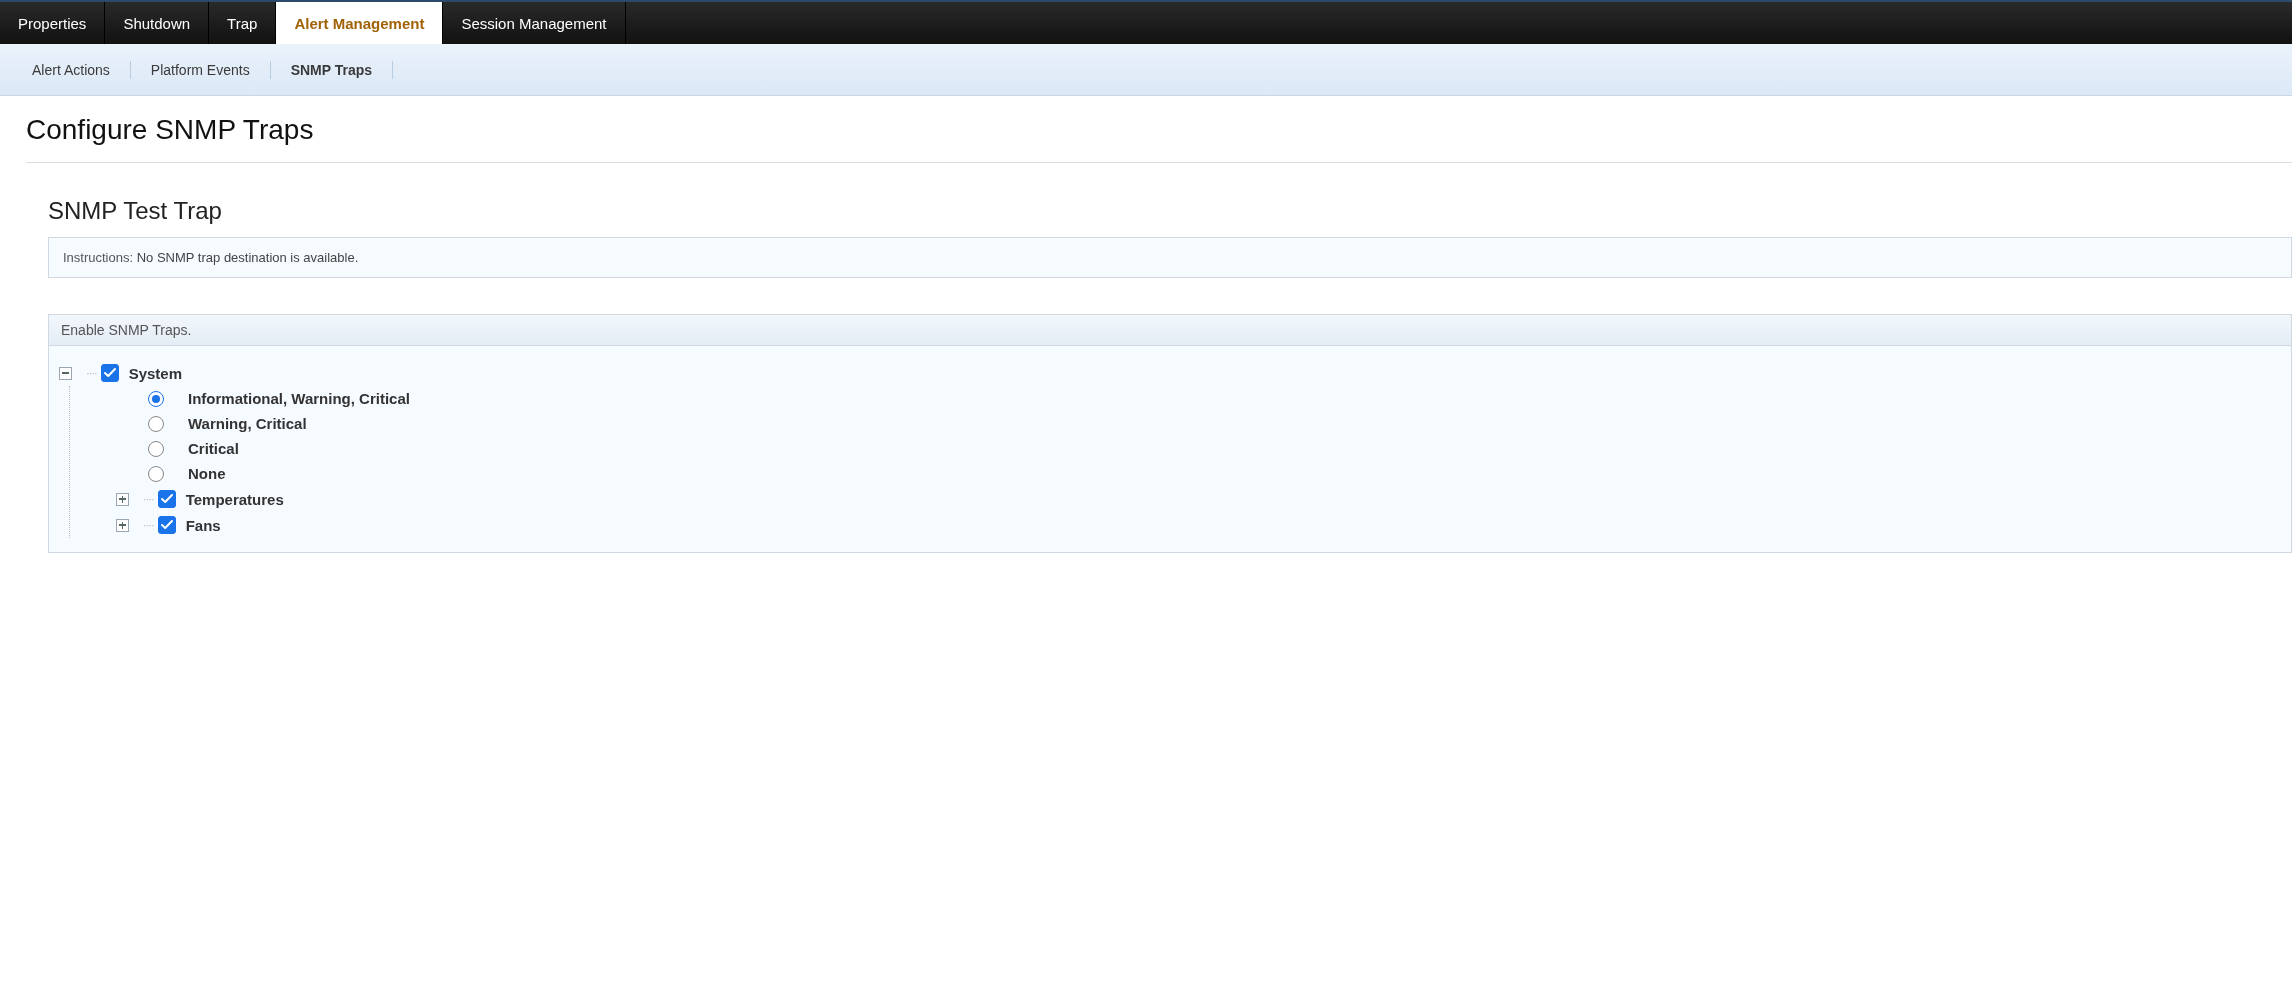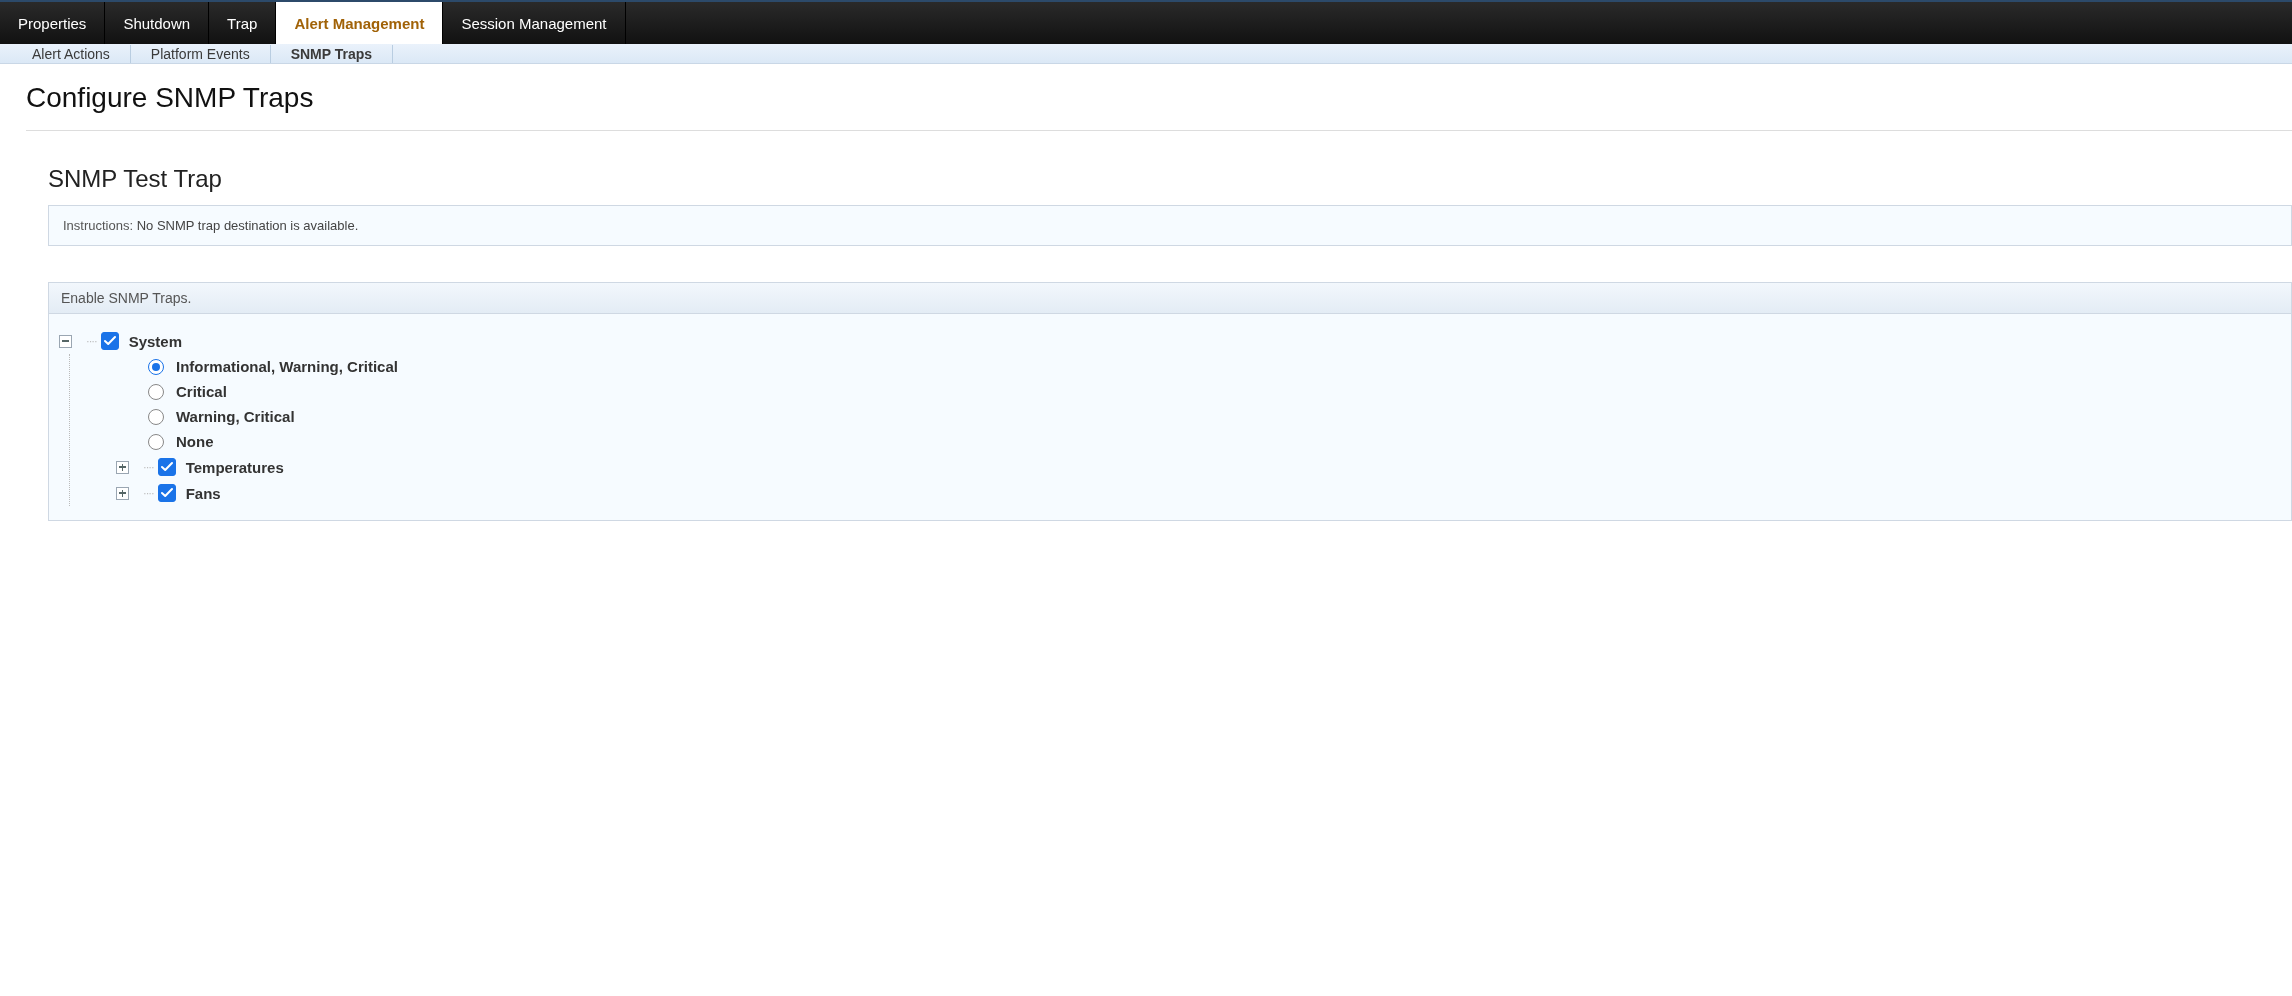--- a/index.html
+++ b/index.html
@@ -28,21 +28,21 @@
       color: #a16207;
       font-weight: bold;
     }
     
     .sub-tabs {
       display: flex;
       align-items: center;
       background: linear-gradient(#eaf2fb,#dbe8f6);
       border-bottom: 1px solid #c9d7e6;
       padding: 0 22px;
-      height: 20px;
+      height: 52px;
       font-size: 14px;
     }
     .sub-tab {
       color: #3a3a3a;
       padding: 0 10px;
       cursor: pointer;
     }
     .sub-tab.active { font-weight: bold; }
     .sub-sep {
       width: 1px;
@@ -122,21 +122,21 @@
       border: 1px solid #1a73e8;
       background: #1a73e8;
       display: inline-flex; align-items:center; justify-content:center;
       margin-right: 10px;
       cursor: pointer;
     }
     .cb svg { width: 12px; height: 12px; }
     .tree-label { font-size: 15px; color:#333;font-weight:bold; }
     .radio-group { margin-left: 78px; }
     .radio-row {
-      display: flex; align-items: center; padding: 4px 0;
+      display: flex; align-items: center; padding: 4px 0; gap: 12px;
     }
     .radio {
       width: 16px; height: 16px;
       border-radius: 50%;
       border: 1.5px solid #888;
       margin-right: 12px;
       display:inline-flex; align-items:center; justify-content:center;
       cursor:pointer;
       background:#fff;
     }
@@ -205,25 +205,25 @@
 
       <div class="vline">
 
         <div class="radio-group">
           <div class="radio-row">
             <span class="radio sel"></span>
             <span class="tree-label">Informational, Warning, Critical</span>
           </div>
           <div class="radio-row">
             <span class="radio"></span>
+            <span class="tree-label">Warning, Critical</span>
+          </div>
+          <div class="radio-row">
+            <span class="radio"></span>
             <span class="tree-label">Critical</span>
-          </div>
-          <div class="radio-row">
-            <span class="radio"></span>
-            <span class="tree-label">Warning, Critical</span>
           </div>
           <div class="radio-row">
             <span class="radio"></span>
             <span class="tree-label">None</span>
           </div>
         </div>
 
         <div class="children">
           <div class="tree-row">
             <span class="expander">

